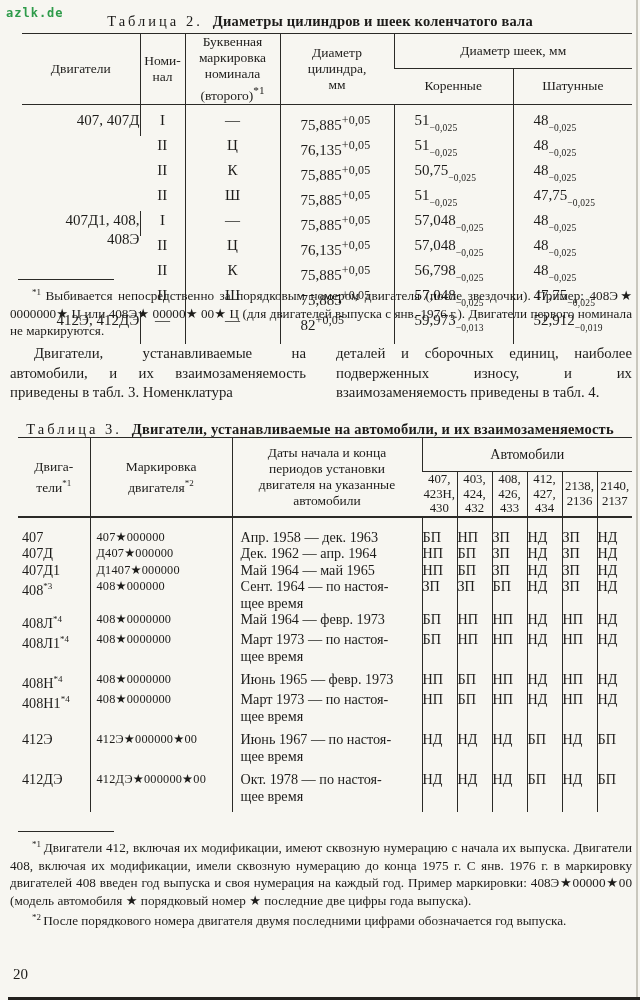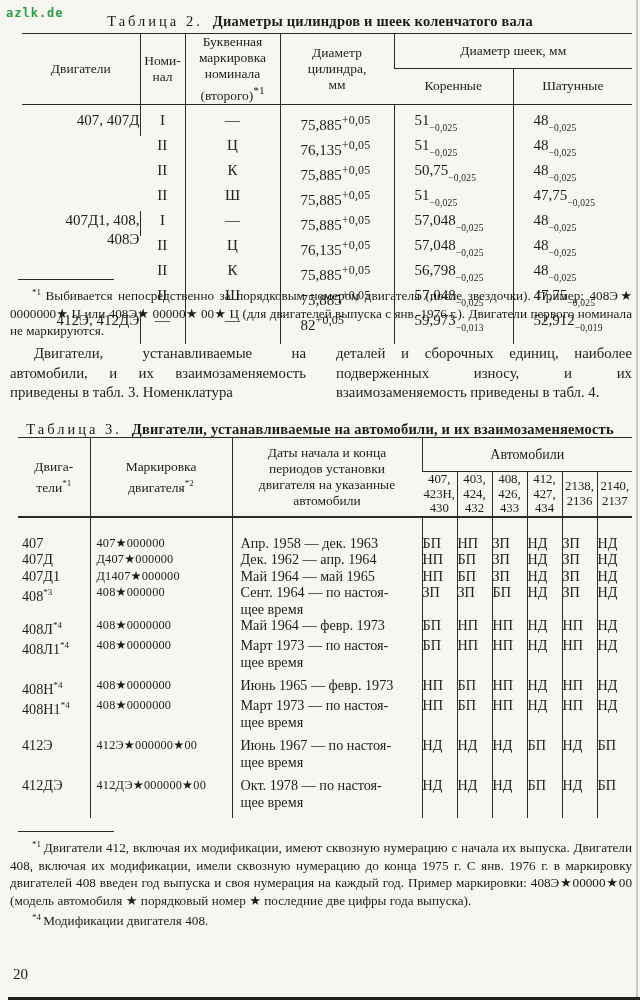--- a/index.html
+++ b/index.html
@@ -78,21 +78,21 @@
   #t3 thead{border-bottom:2.2px solid #2b2a27;}
   #t3 .th-main{font-size:13.5px;line-height:16px;}
   #t3 .th-cars{font-size:14px;height:33px;border-bottom:1.5px solid #2b2a27;}
   #t3 .th-carcol{font-size:12.8px;line-height:14.5px;}
   #t3 thead sup{font-size:9px;}
   #t3 td{
     font-size:14.2px;line-height:16.5px;vertical-align:top;
     border-left:1.5px solid #2b2a27;
   }
   #t3 td:first-child{border-left:none;}
-  #t3 tbody tr:first-child td{padding-top:17px;}
+  #t3 tbody tr:first-child td{padding-top:11px;}
   #t3 tbody tr:last-child td{padding-bottom:8px;}
   #t3 td.eng{padding-left:4px;white-space:nowrap;}
   #t3 td.eng sup{font-size:9px;}
   #t3 td.mark{padding-left:6px;font-size:12.3px;white-space:nowrap;letter-spacing:.2px;}
   #t3 td.dates{padding-left:8px;white-space:pre-line;}
   #t3 td.car{}
   #t3 tr.gap td{padding-top:7px;}
 
   .pageno{position:absolute;left:13px;top:966px;font-size:15px;}
 </style>
@@ -380,19 +380,19 @@
         <td class="car">БП</td>
         <td class="car">НД</td>
         <td class="car">БП</td>
       </tr>
     </tbody>
 </table>
 
 <div class="fn-rule" id="fnrule3"></div>
 <div class="fn-block" id="fn3">
     <p><sup>*1 </sup> Двигатели 412, включая их модификации, имеют сквозную нумерацию с начала их выпуска. Двигатели 408, включая их модификации, имели сквозную нумерацию до конца 1975 г. С янв. 1976 г. в маркировку двигателей 408 введен год выпуска и своя нумерация на каждый год. Пример маркировки: 408Э★00000★00 (модель автомобиля ★ порядковый номер ★ последние две цифры года выпуска).</p>
-    <p><sup>*4 </sup> Модификации двигателя 408.</p>
+    <p><sup>*2 </sup> После порядкового номера двигателя двумя последними цифрами обозначается год выпуска.</p>
   </div>
 
 <div class="pageno">20</div>
 
 <div class="scan-edge-right"></div>
 <div class="scan-edge-bottom"></div>
 
 </body></html>

